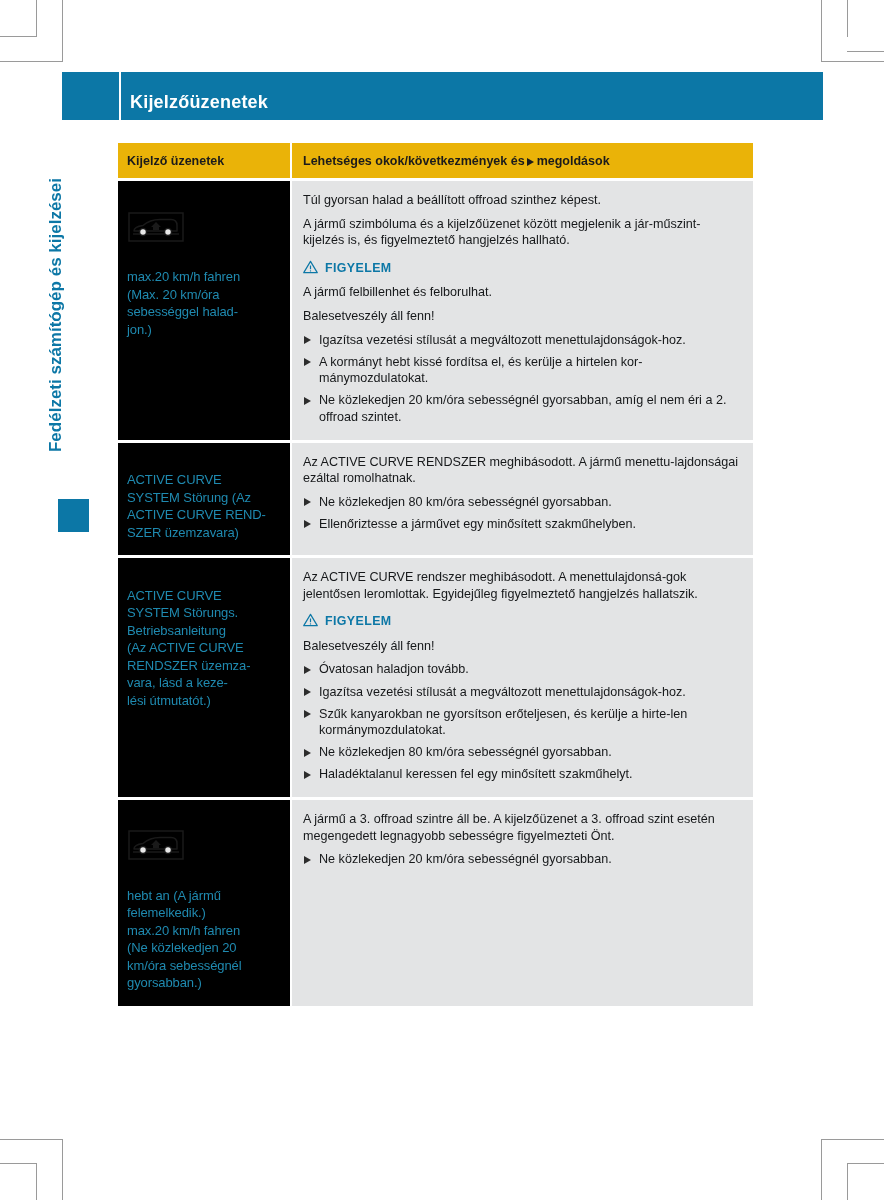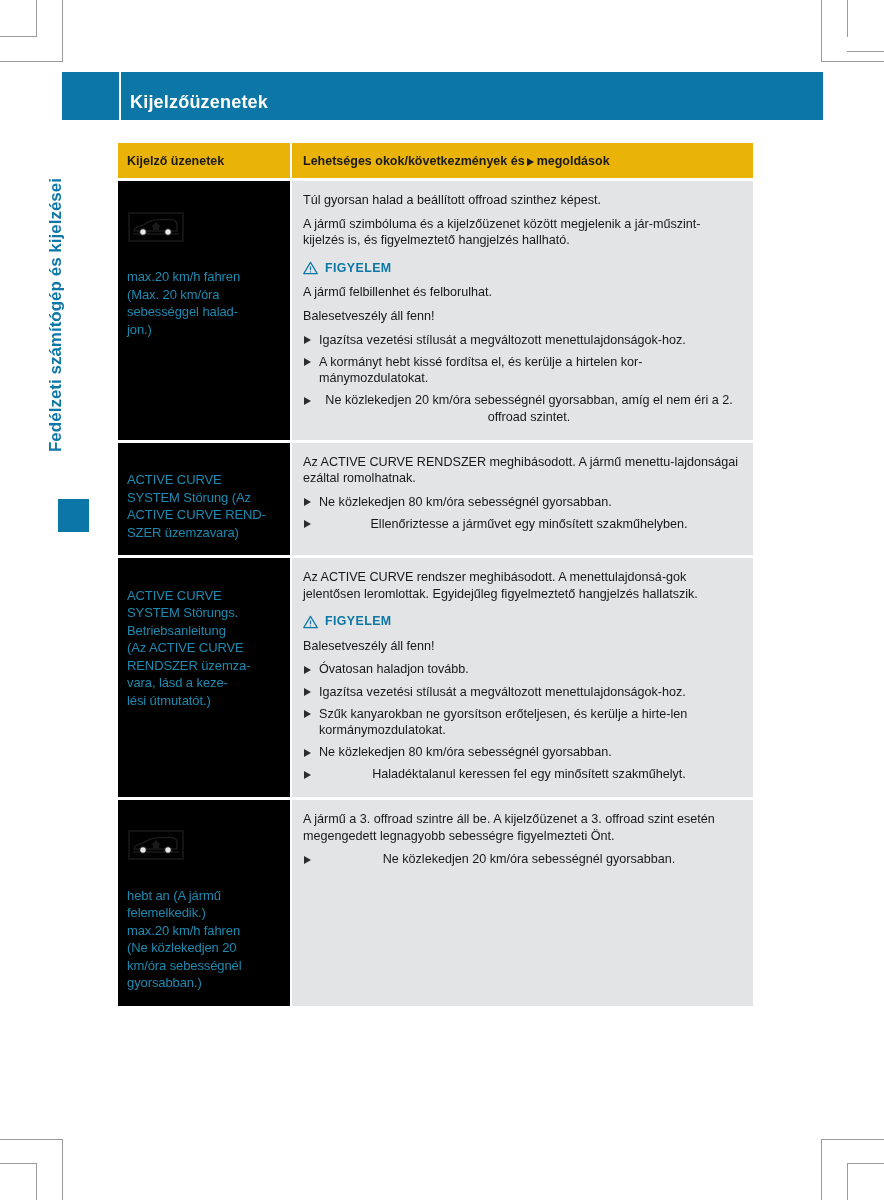--- a/index.html
+++ b/index.html
@@ -148,21 +148,20 @@
   }
 
   
   .para {
     margin: 0 0 7px 0;
   }
   .para:last-child { margin-bottom: 0; }
 
   .warn-head {
     display: flex;
-    align-items: center;
     gap: 7px;
     margin: 11px 0 8px 0;
   }
   .warn-head .tri {
     width: 15px;
     height: 14px;
     flex: none;
     display: block;
   }
   .warn-head .warn-text {
@@ -175,21 +174,21 @@
   ul.bullets {
     list-style: none;
     margin: 0;
     padding: 0;
   }
   ul.bullets li {
     position: relative;
     padding-left: 16px;
     margin-bottom: 5.5px;
   }
-  ul.bullets li:last-child { margin-bottom: 0; text-align: center; }
+  ul.bullets li:last-child { margin-bottom: 0; }
   ul.bullets li::before {
     content: "";
     position: absolute;
     left: 1px;
     top: 4.5px;
     width: 0;
     height: 0;
     border-left: 7px solid #2c2c2c;
     border-top: 4.5px solid transparent;
     border-bottom: 4.5px solid transparent;

